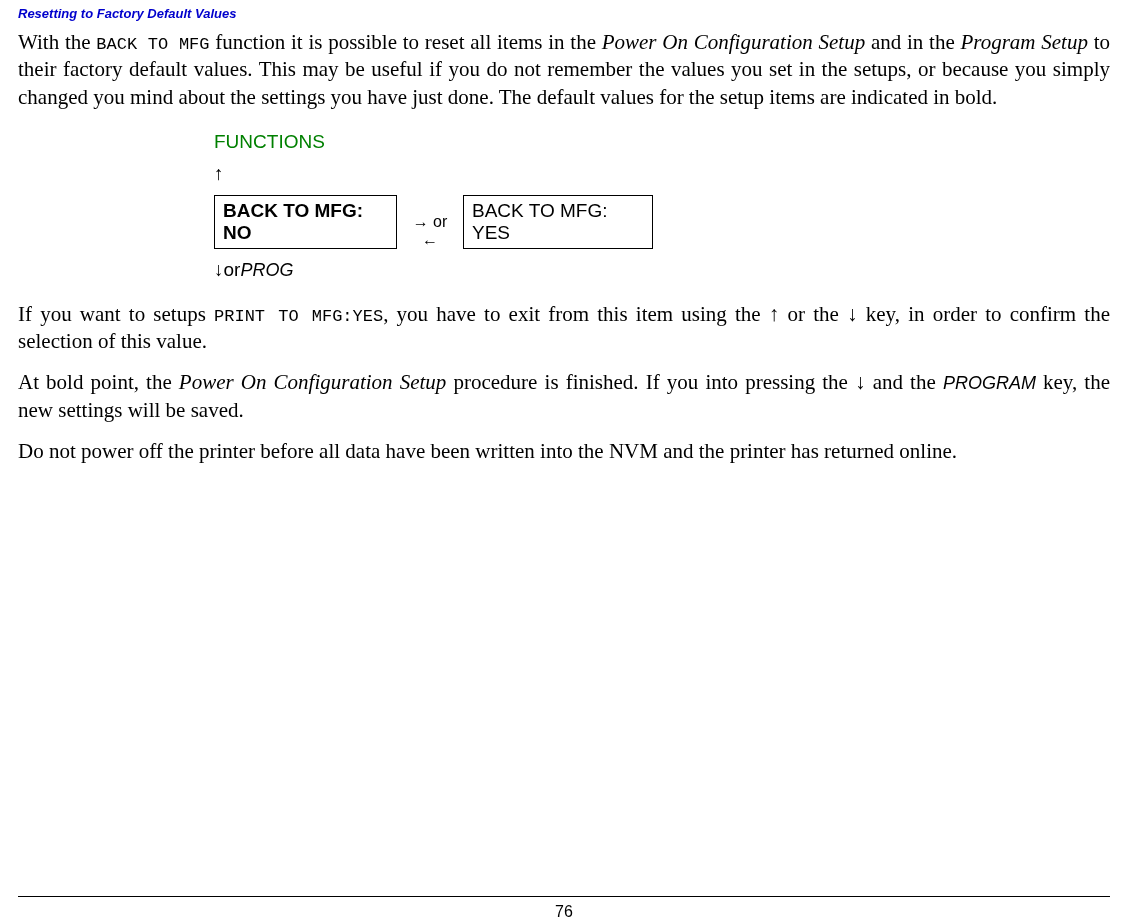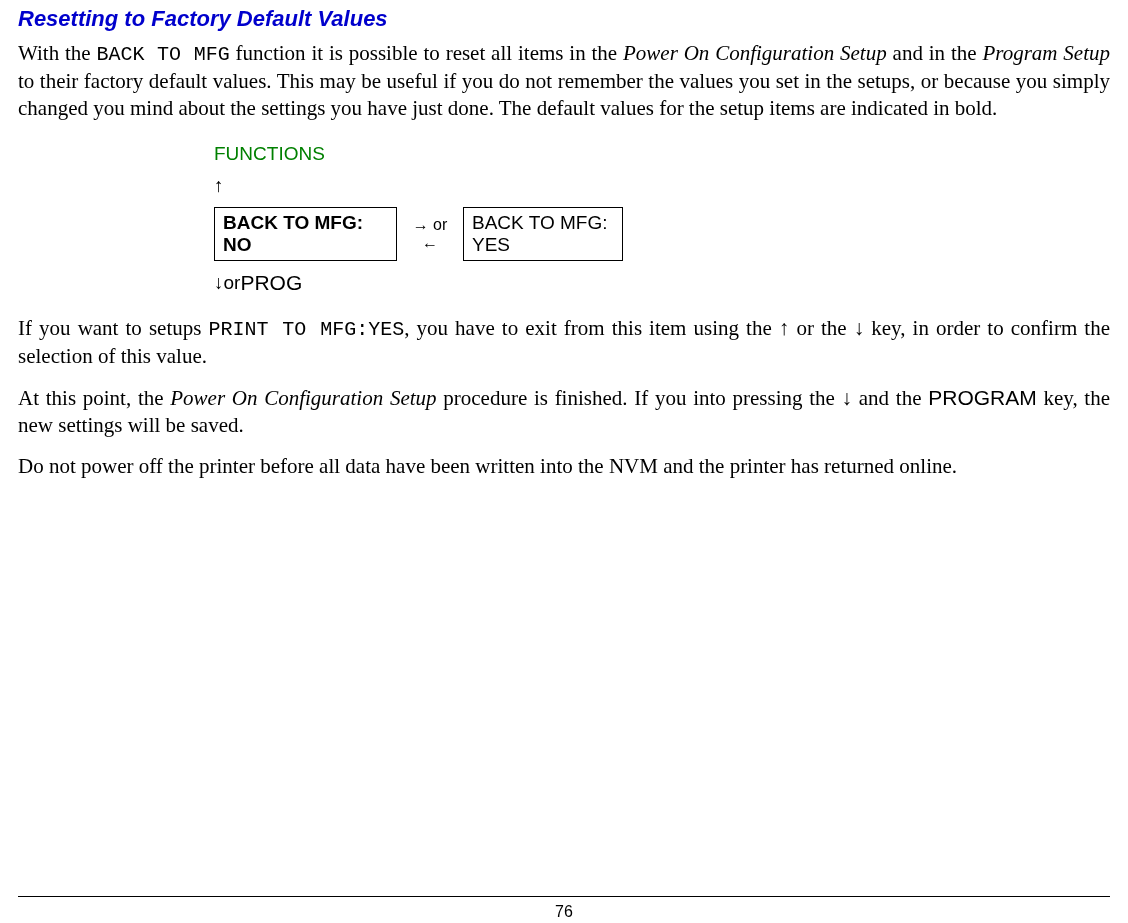--- a/index.html
+++ b/index.html
@@ -15,71 +15,72 @@
       width: 1128px;
       height: 923px;
       padding: 6px 18px 12px 18px;
       position: relative;
     }
     .heading {
       color: #0000cc;
       font-family: Arial, Helvetica, sans-serif;
       font-style: italic;
       font-weight: bold;
-      font-size: 22px;
+      font-size: 13px;
       margin-bottom: 8px;
     }
     .para {
       font-family: "Century Schoolbook", "Times New Roman", serif;
       font-size: 21px;
       line-height: 1.3;
       text-align: justify;
       margin-bottom: 14px;
     }
     .mono {
       font-family: "Courier New", monospace;
-      font-size: 20px;
+      font-size: 17px;
       margin-top: 13px;
     }
     .italic {
       font-style: italic;
     }
     .sans {
       font-family: Arial, Helvetica, sans-serif;
-      font-size: 21px;
+      font-size: 18px;
+      font-style: italic;
     }
     .diagram {
       margin-left: 196px;
       margin-top: 20px;
       margin-bottom: 20px;
     }
     .diag-row {
       display: flex;
-      align-items: center;
+      align-items: flex-end;
       margin-bottom: 10px;
     }
     .green {
       color: #008000;
       font-family: Arial, Helvetica, sans-serif;
       font-size: 19px;
     }
     .arrow-cell {
       font-family: Arial, Helvetica, sans-serif;
       font-size: 19px;
     }
     .box {
       border: 1.5px solid #000;
       padding: 4px 8px;
       font-family: Arial, Helvetica, sans-serif;
       font-size: 19px;
       display: inline-block;
       width: 183px;
     }
     .box-narrow {
-      width: 160px;
+      width: 190px;
     }
     .spacer {
       width: 50px;
       text-align: center;
       font-family: Arial, Helvetica, sans-serif;
       font-size: 16px;
       margin: 0 8px;
     }
     .footer {
       position: absolute;
@@ -124,21 +125,21 @@
       <span class="arrow-cell"> or </span>
       <span class="sans">PROG</span>
   </div>
 </div>
 
 <p class="para">
   <span>If you want to setups </span><span class="mono">PRINT TO MFG:YES</span><span>, you have to exit from this item using the </span><span>↑</span><span> or the </span><span>↓</span><span> key, in order to confirm the selection of this value.</span>
 </p>
 
 <p class="para">
-  <span>At this point, the </span><span class="italic">Power On Configuration Setup</span><span> procedure is finished. If you into pressing the </span><span>↓</span><span> and the </span><span class="sans">PROGRAM</span><span> key, the new settings will be saved.</span>
+  <span>At bold point, the </span><span class="italic">Power On Configuration Setup</span><span> procedure is finished. If you into pressing the </span><span>↓</span><span> and the </span><span class="sans">PROGRAM</span><span> key, the new settings will be saved.</span>
 </p>
 
 <p class="para">Do not power off the printer before all data have been written into the NVM and the printer has returned online.</p>
 
 <div class="footer">
   <div class="footer-line"></div>
   <div class="page-num">76</div>
 </div>
 
 </body></html>

